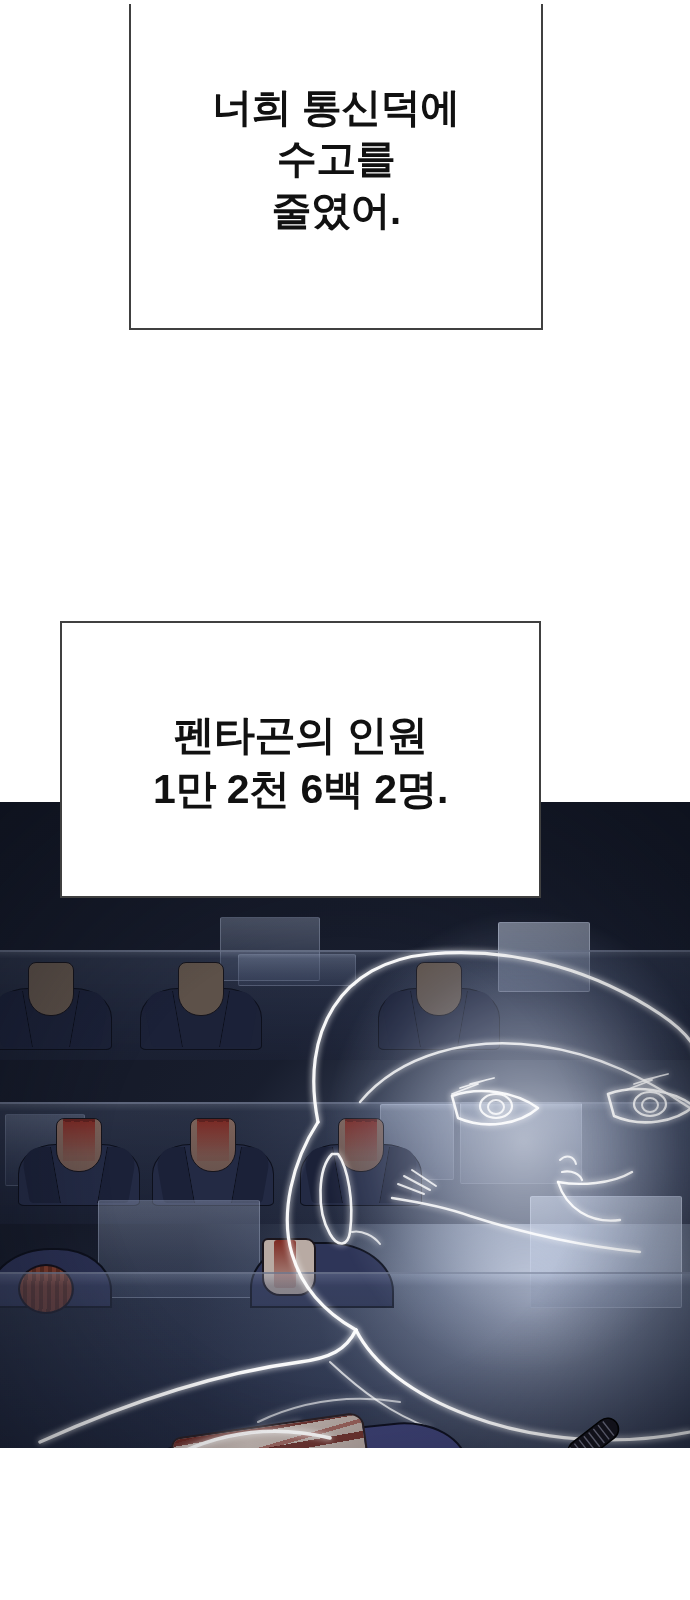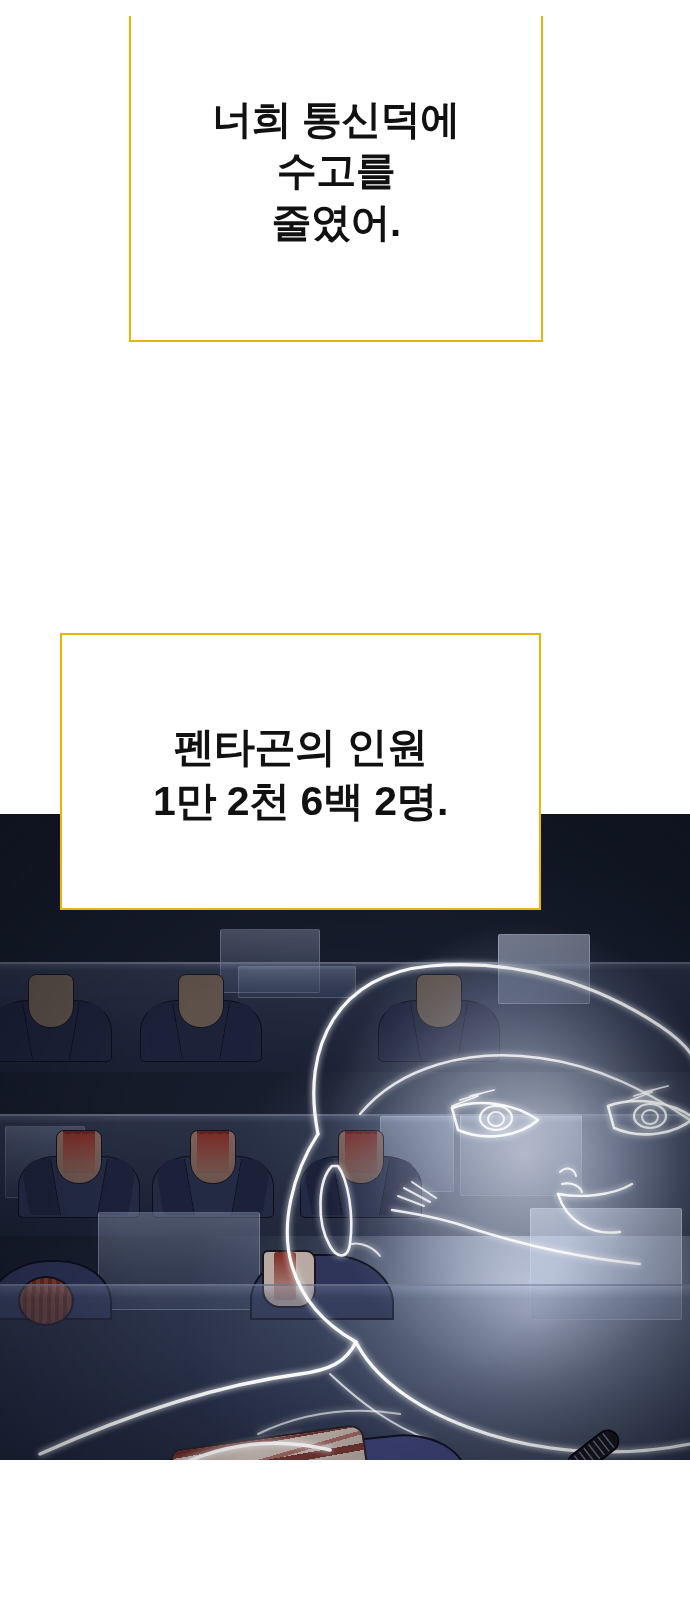--- a/index.html
+++ b/index.html
@@ -8,21 +8,21 @@
     padding: 0;
     background: #ffffff;
   }
   body {
     font-family: "Liberation Sans", sans-serif;
   }
   #page {
     position: relative;
     width: 690px;
     height: 1444px;
-    margin: 16px auto;
+    margin: 4px auto;
     background: #ffffff;
     overflow: hidden;
   }
 
   
   #scene {
     position: absolute;
     left: 0;
     top: 798px;
     width: 690px;
@@ -173,21 +173,21 @@
   .mic-boom {
     position: absolute;
     border: 0;
     background: transparent;
   }
 
   
   .bubble {
     position: absolute;
     background: #ffffff;
-    border: 2px solid #eab308;
+    border: 2px solid #404040;
     box-sizing: border-box;
     display: flex;
     align-items: center;
     justify-content: center;
   }
   #bubble-1 {
     left: 129px;
     top: -2px;
     width: 414px;
     height: 328px;

